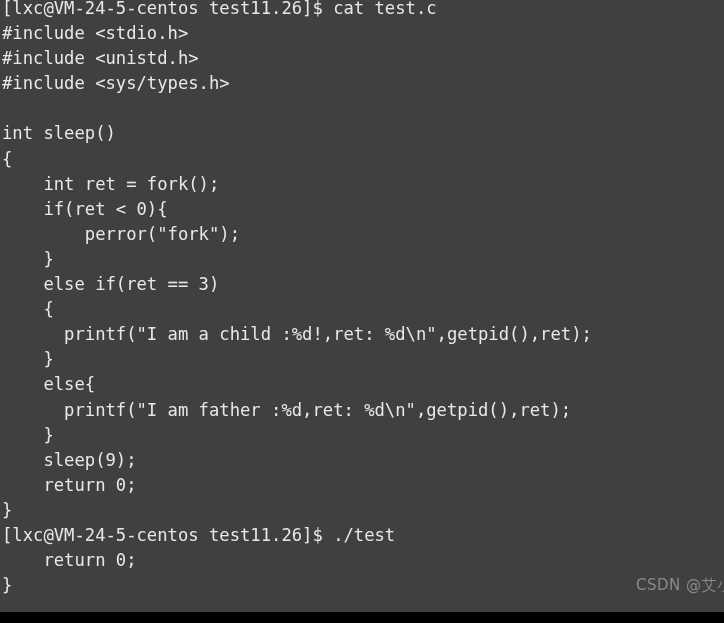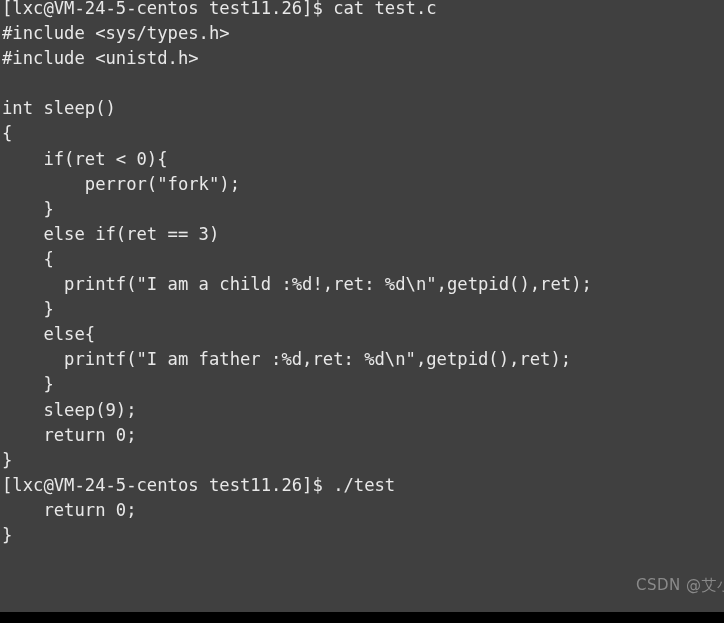--- a/index.html
+++ b/index.html
@@ -46,25 +46,27 @@
     white-space: pre;
     user-select: none;
   }
 </style>
 </head>
 <body>
 
 <div id="terminal">
   <div id="screen">
       <div class="line">[lxc@VM-24-5-centos test11.26]$ cat test.c</div>
+      <div class="line">#include &lt;stdio.h&gt;</div>
+      <div class="line">#include &lt;unistd.h&gt;</div>
       <div class="line">#include &lt;sys/types.h&gt;</div>
-      <div class="line">#include &lt;unistd.h&gt;</div>
       <div class="line blank"> </div>
       <div class="line">int sleep()</div>
       <div class="line">{</div>
+      <div class="line">    int ret = fork();</div>
       <div class="line">    if(ret &lt; 0){</div>
       <div class="line">        perror("fork");</div>
       <div class="line">    }</div>
       <div class="line">    else if(ret == 3)</div>
       <div class="line">    {</div>
       <div class="line">      printf("I am a child :%d!,ret: %d\n",getpid(),ret);</div>
       <div class="line">    }</div>
       <div class="line">    else{</div>
       <div class="line">      printf("I am father :%d,ret: %d\n",getpid(),ret);</div>
       <div class="line">    }</div>

